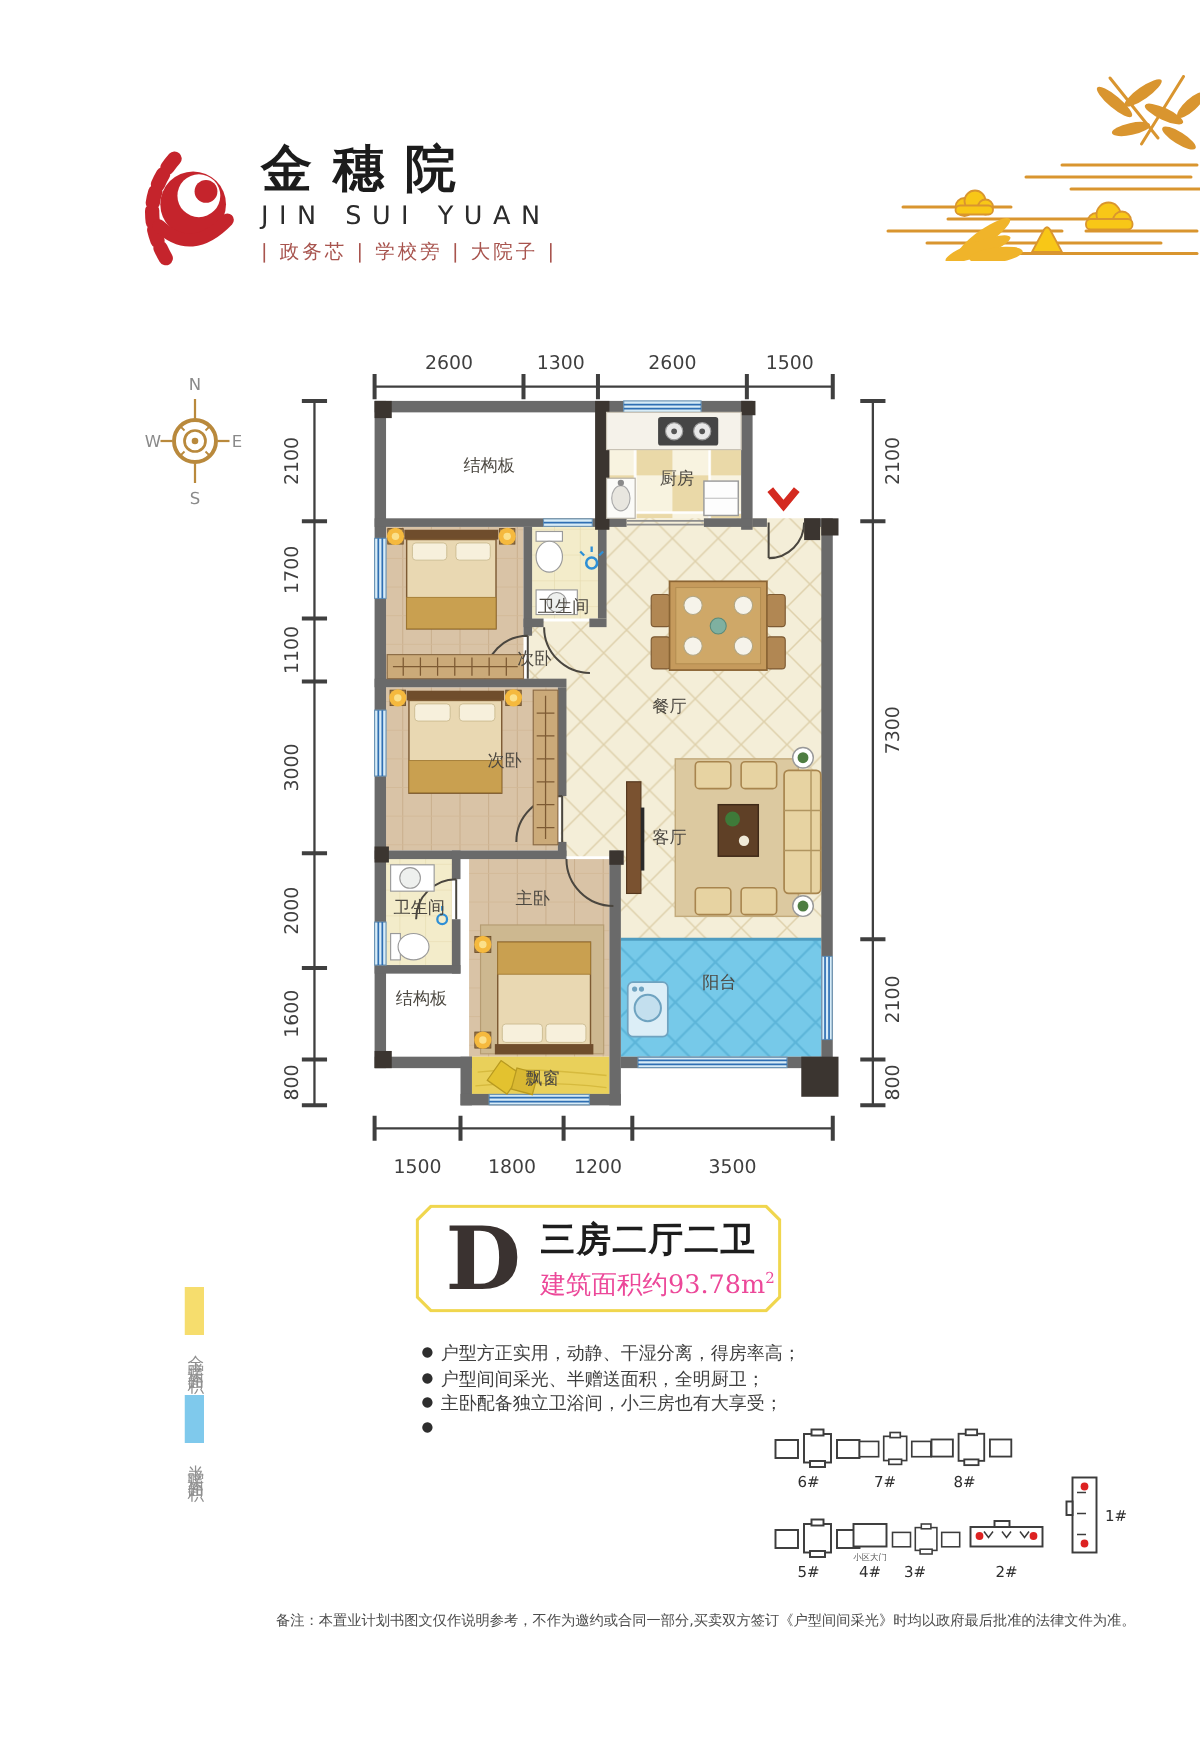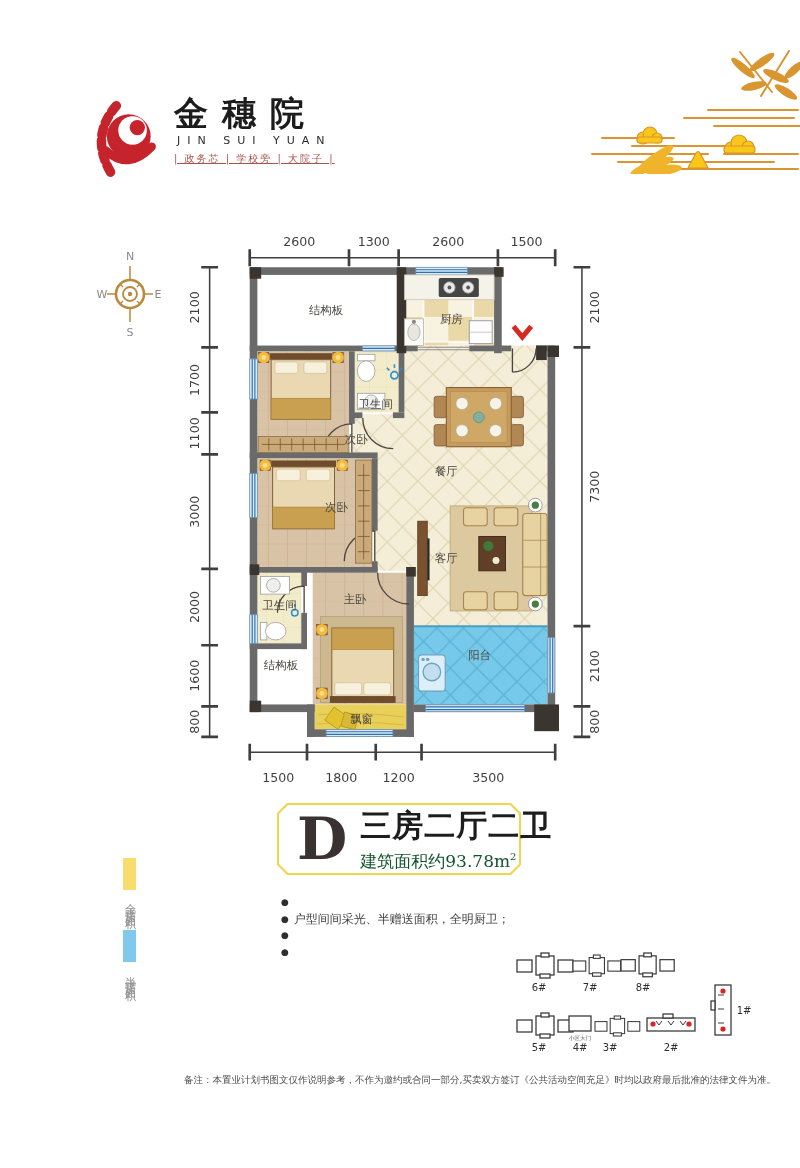--- a/index.html
+++ b/index.html
@@ -5,34 +5,34 @@
   html,body{margin:0;padding:0;}
   body{width:800px;height:1168px;background:#ffffff;position:relative;overflow:hidden;
        font-family:"DejaVu Sans",sans-serif;}
   .abs{position:absolute;}
 
   
   .logo{left:84px;top:74px;display:flex;align-items:flex-start;margin-top:20px;}
   .logo-text{margin-left:10px;}
   .brand-name{font-family:"DejaVu Serif",serif;font-weight:bold;font-size:34px;
               letter-spacing:14px;color:#1c1c1c;line-height:1.15;white-space:nowrap;}
-  .brand-en{font-size:11px;letter-spacing:7px;color:#2b2b2b;margin-top:1px;white-space:nowrap;text-align:center;}
-  .brand-tag{font-size:10px;letter-spacing:2px;color:#a8544e;margin-top:5px;white-space:nowrap;text-decoration:underline;}
+  .brand-en{font-size:17px;letter-spacing:7px;color:#2b2b2b;margin-top:1px;white-space:nowrap;}
+  .brand-tag{font-size:13px;letter-spacing:2px;color:#a8544e;margin-top:5px;white-space:nowrap;}
 
   
   .plaque{left:277px;top:803px;width:244px;height:72px;}
   .plq-frame{position:absolute;inset:0;background:#f0d64e;
      clip-path:polygon(10px 0,calc(100% - 10px) 0,100% 10px,100% calc(100% - 10px),calc(100% - 10px) 100%,10px 100%,0 calc(100% - 10px),0 10px);}
   .plq-inner{position:absolute;inset:2px;background:#ffffff;
      clip-path:polygon(9px 0,calc(100% - 9px) 0,100% 9px,100% calc(100% - 9px),calc(100% - 9px) 100%,9px 100%,0 calc(100% - 9px),0 9px);}
   .plq-content{position:absolute;inset:0;display:flex;align-items:center;padding-left:20px;}
   .unit-letter{font-family:"DejaVu Serif",serif;font-weight:bold;font-size:58px;color:#3a3230;line-height:1;}
   .unit-right{margin-left:13px;}
-  .unit-layout{font-size:31px;font-weight:bold;color:#1d1d1d;letter-spacing:1px;white-space:nowrap;}
-  .unit-area{font-family:"DejaVu Serif",serif;font-size:17px;color:#14532d;margin-top:3px;white-space:nowrap;}
+  .unit-layout{font-size:23px;font-weight:bold;color:#1d1d1d;letter-spacing:1px;white-space:nowrap;}
+  .unit-area{font-family:"DejaVu Serif",serif;font-size:17px;color:#ec4899;margin-top:3px;white-space:nowrap;}
   .unit-area sup{font-size:10px;}
 
   
   .features{left:281px;top:894px;width:270px;}
   .feat-row{display:flex;align-items:flex-start;font-size:12px;color:#3f3f3f;line-height:16.5px;white-space:nowrap;}
   .feat-dot{font-size:9px;margin-right:5px;line-height:16.5px;color:#2e2e2e;}
 
   
   .legend{left:118px;top:858px;width:22px;display:flex;flex-direction:column;align-items:center;}
   .legend .lab{writing-mode:vertical-rl;font-size:11px;letter-spacing:4px;color:#8f8f8f;margin-top:5px;}
@@ -432,27 +432,29 @@
     <div class="unit-right">
       <div class="unit-layout">三房二厅二卫</div>
       <div class="unit-area"><span>建筑面积约93.78m</span><sup>2</sup></div>
     </div>
   </div>
 </div>
 
 <div class="abs features">
   <div class="feat-row">
       <span class="feat-dot">●</span>
+      <span>户型方正实用，动静、干湿分离，得房率高；</span>
     </div>
   <div class="feat-row">
       <span class="feat-dot">●</span>
       <span>户型间间采光、半赠送面积，全明厨卫；</span>
     </div>
   <div class="feat-row">
       <span class="feat-dot">●</span>
+      <span>主卧配备独立卫浴间，小三房也有大享受；</span>
     </div>
   <div class="feat-row">
       <span class="feat-dot">●</span>
     </div>
 </div>
 
 <div class="abs legend">
   <svg width="13" height="32">
     <rect width="13" height="32" fill="#f6dd6d"></rect>
   </svg>
@@ -533,13 +535,13 @@
     <text x="140" y="48">8#</text>
     <text x="36" y="108">5#</text>
     <text x="77" y="108">4#</text>
     <text x="107" y="108">3#</text>
     <text x="168" y="108">2#</text>
     <text x="241" y="71">1#</text>
   </g>
   <text x="77" y="97" font-size="5.6" fill="#555555" text-anchor="middle">小区大门</text>
 </svg>
 
-<div class="abs disclaimer">备注：本置业计划书图文仅作说明参考，不作为邀约或合同一部分,买卖双方签订《公共活动空间充足》时均以政府最后批准的法律文件为准。</div>
+<div class="abs disclaimer">备注：本置业计划书图文仅作说明参考，不作为邀约或合同一部分,买卖双方签订《户型间间采光》时均以政府最后批准的法律文件为准。</div>
 
 </body></html>

